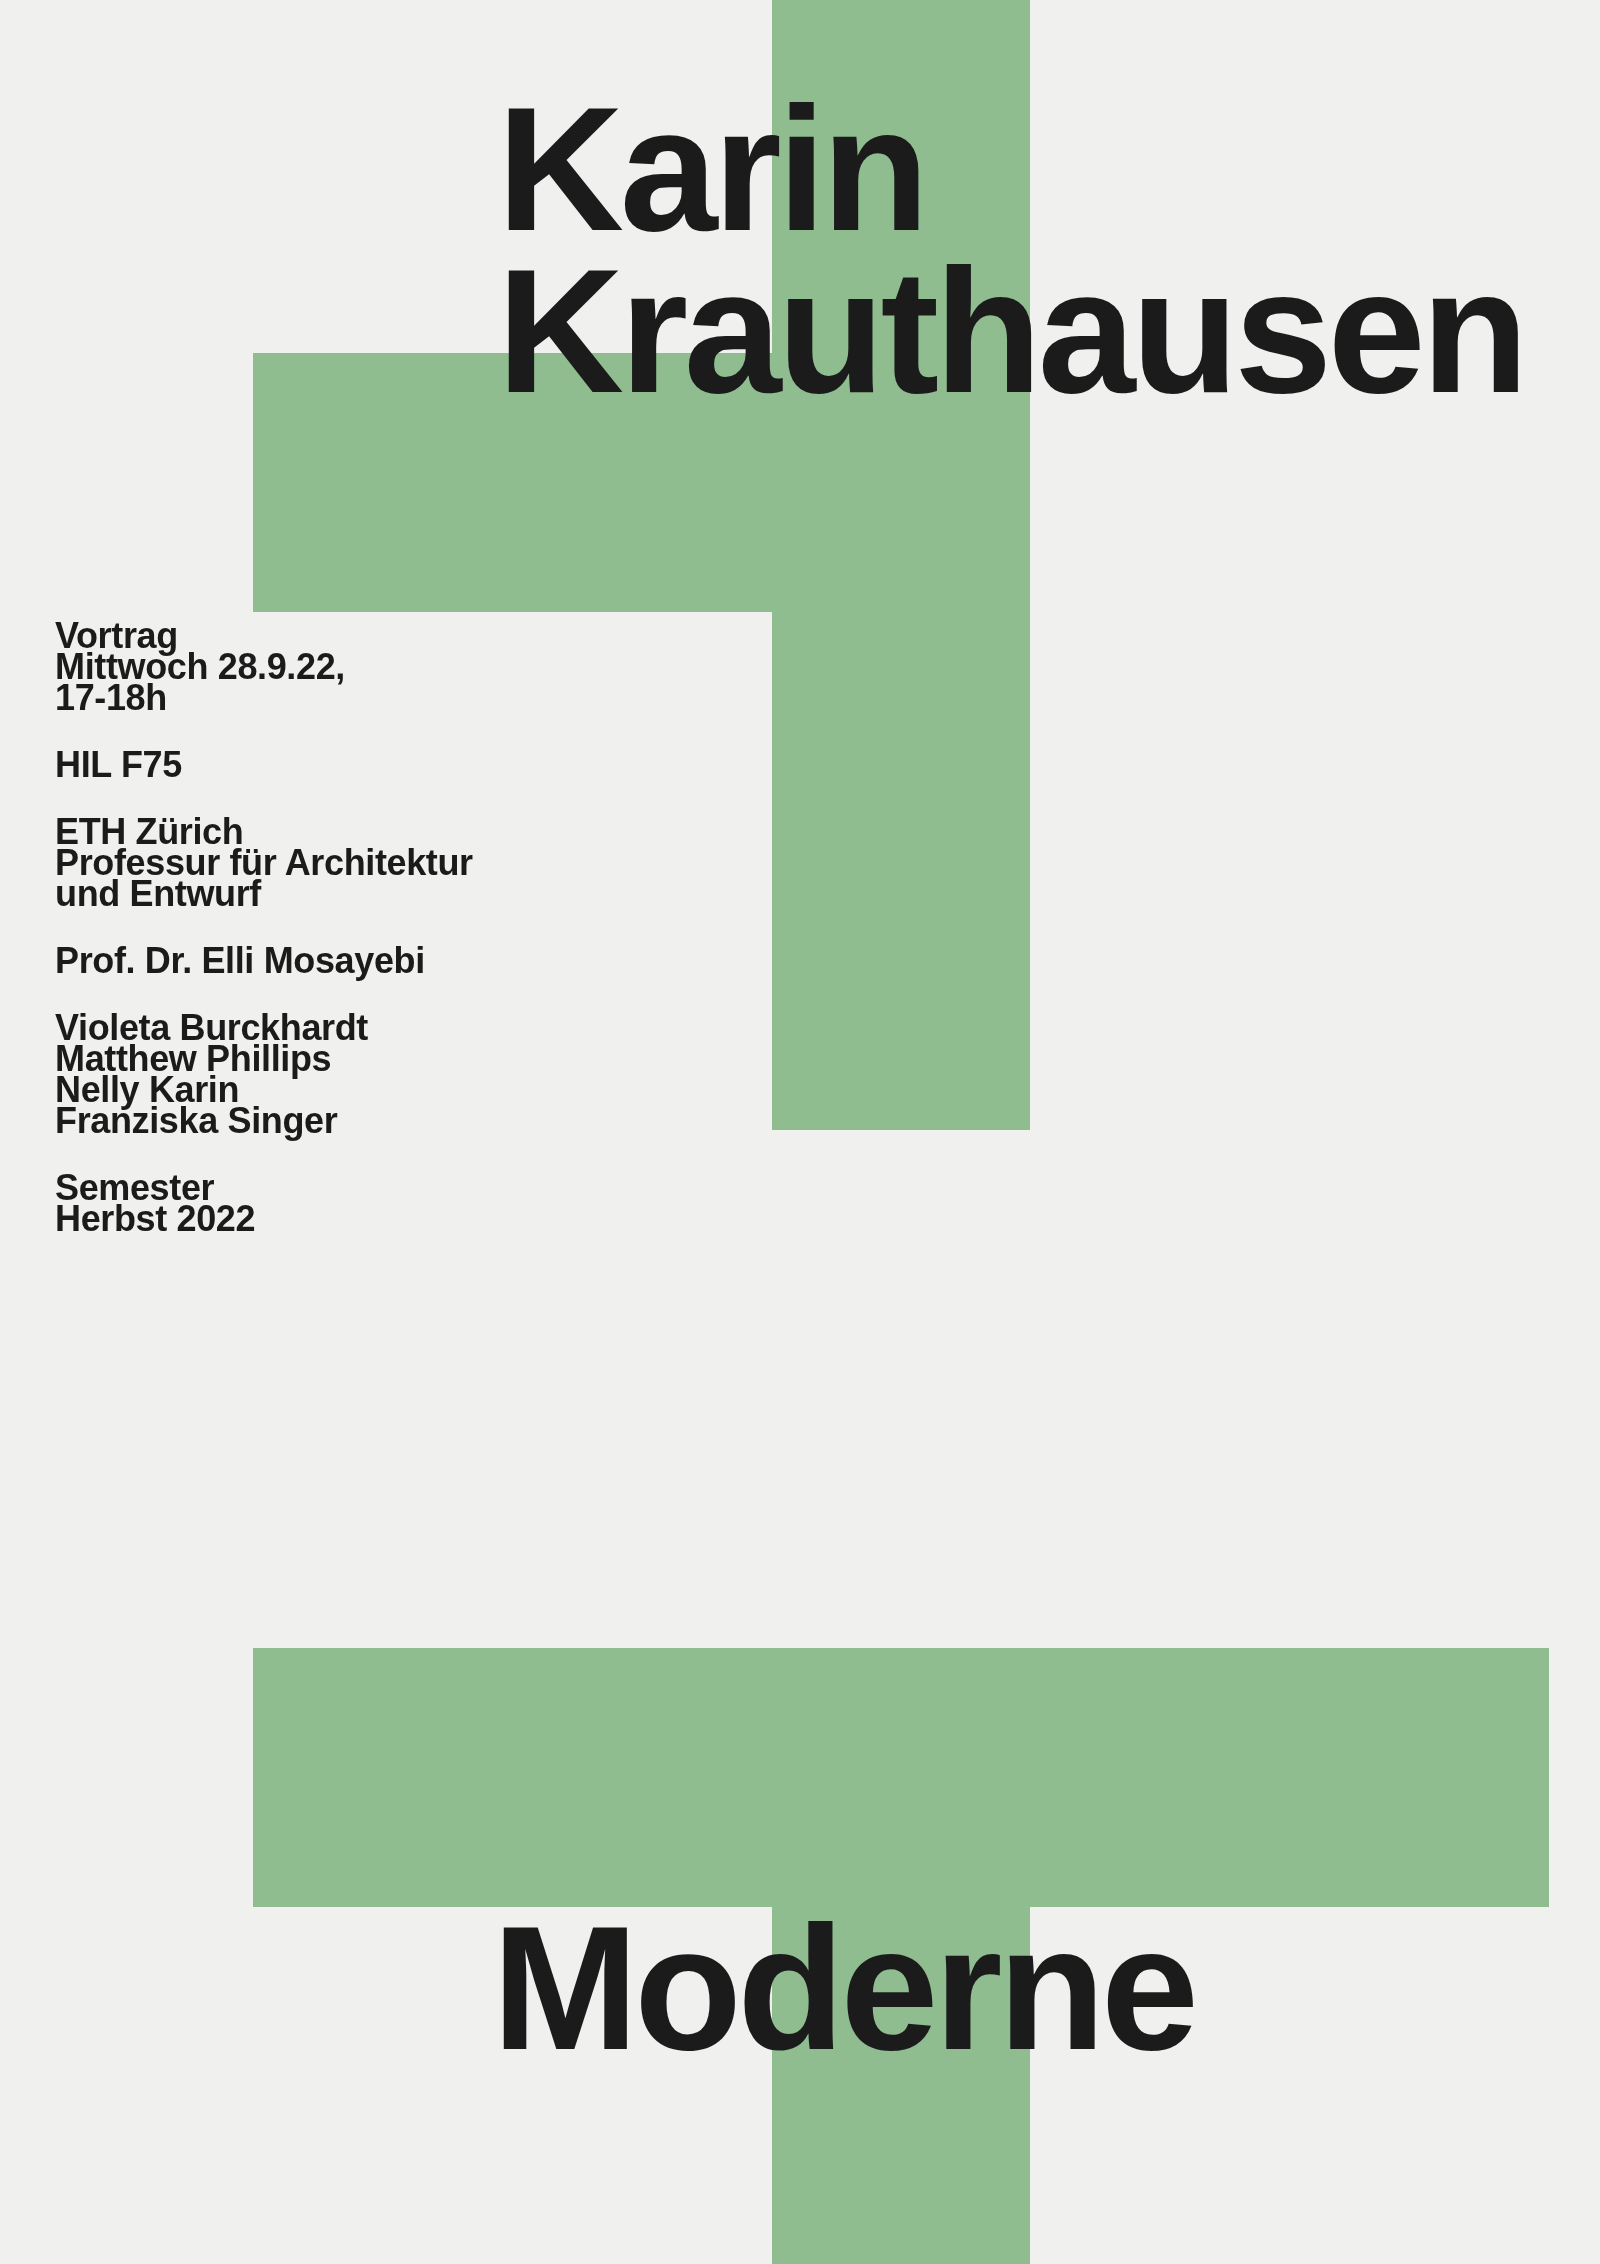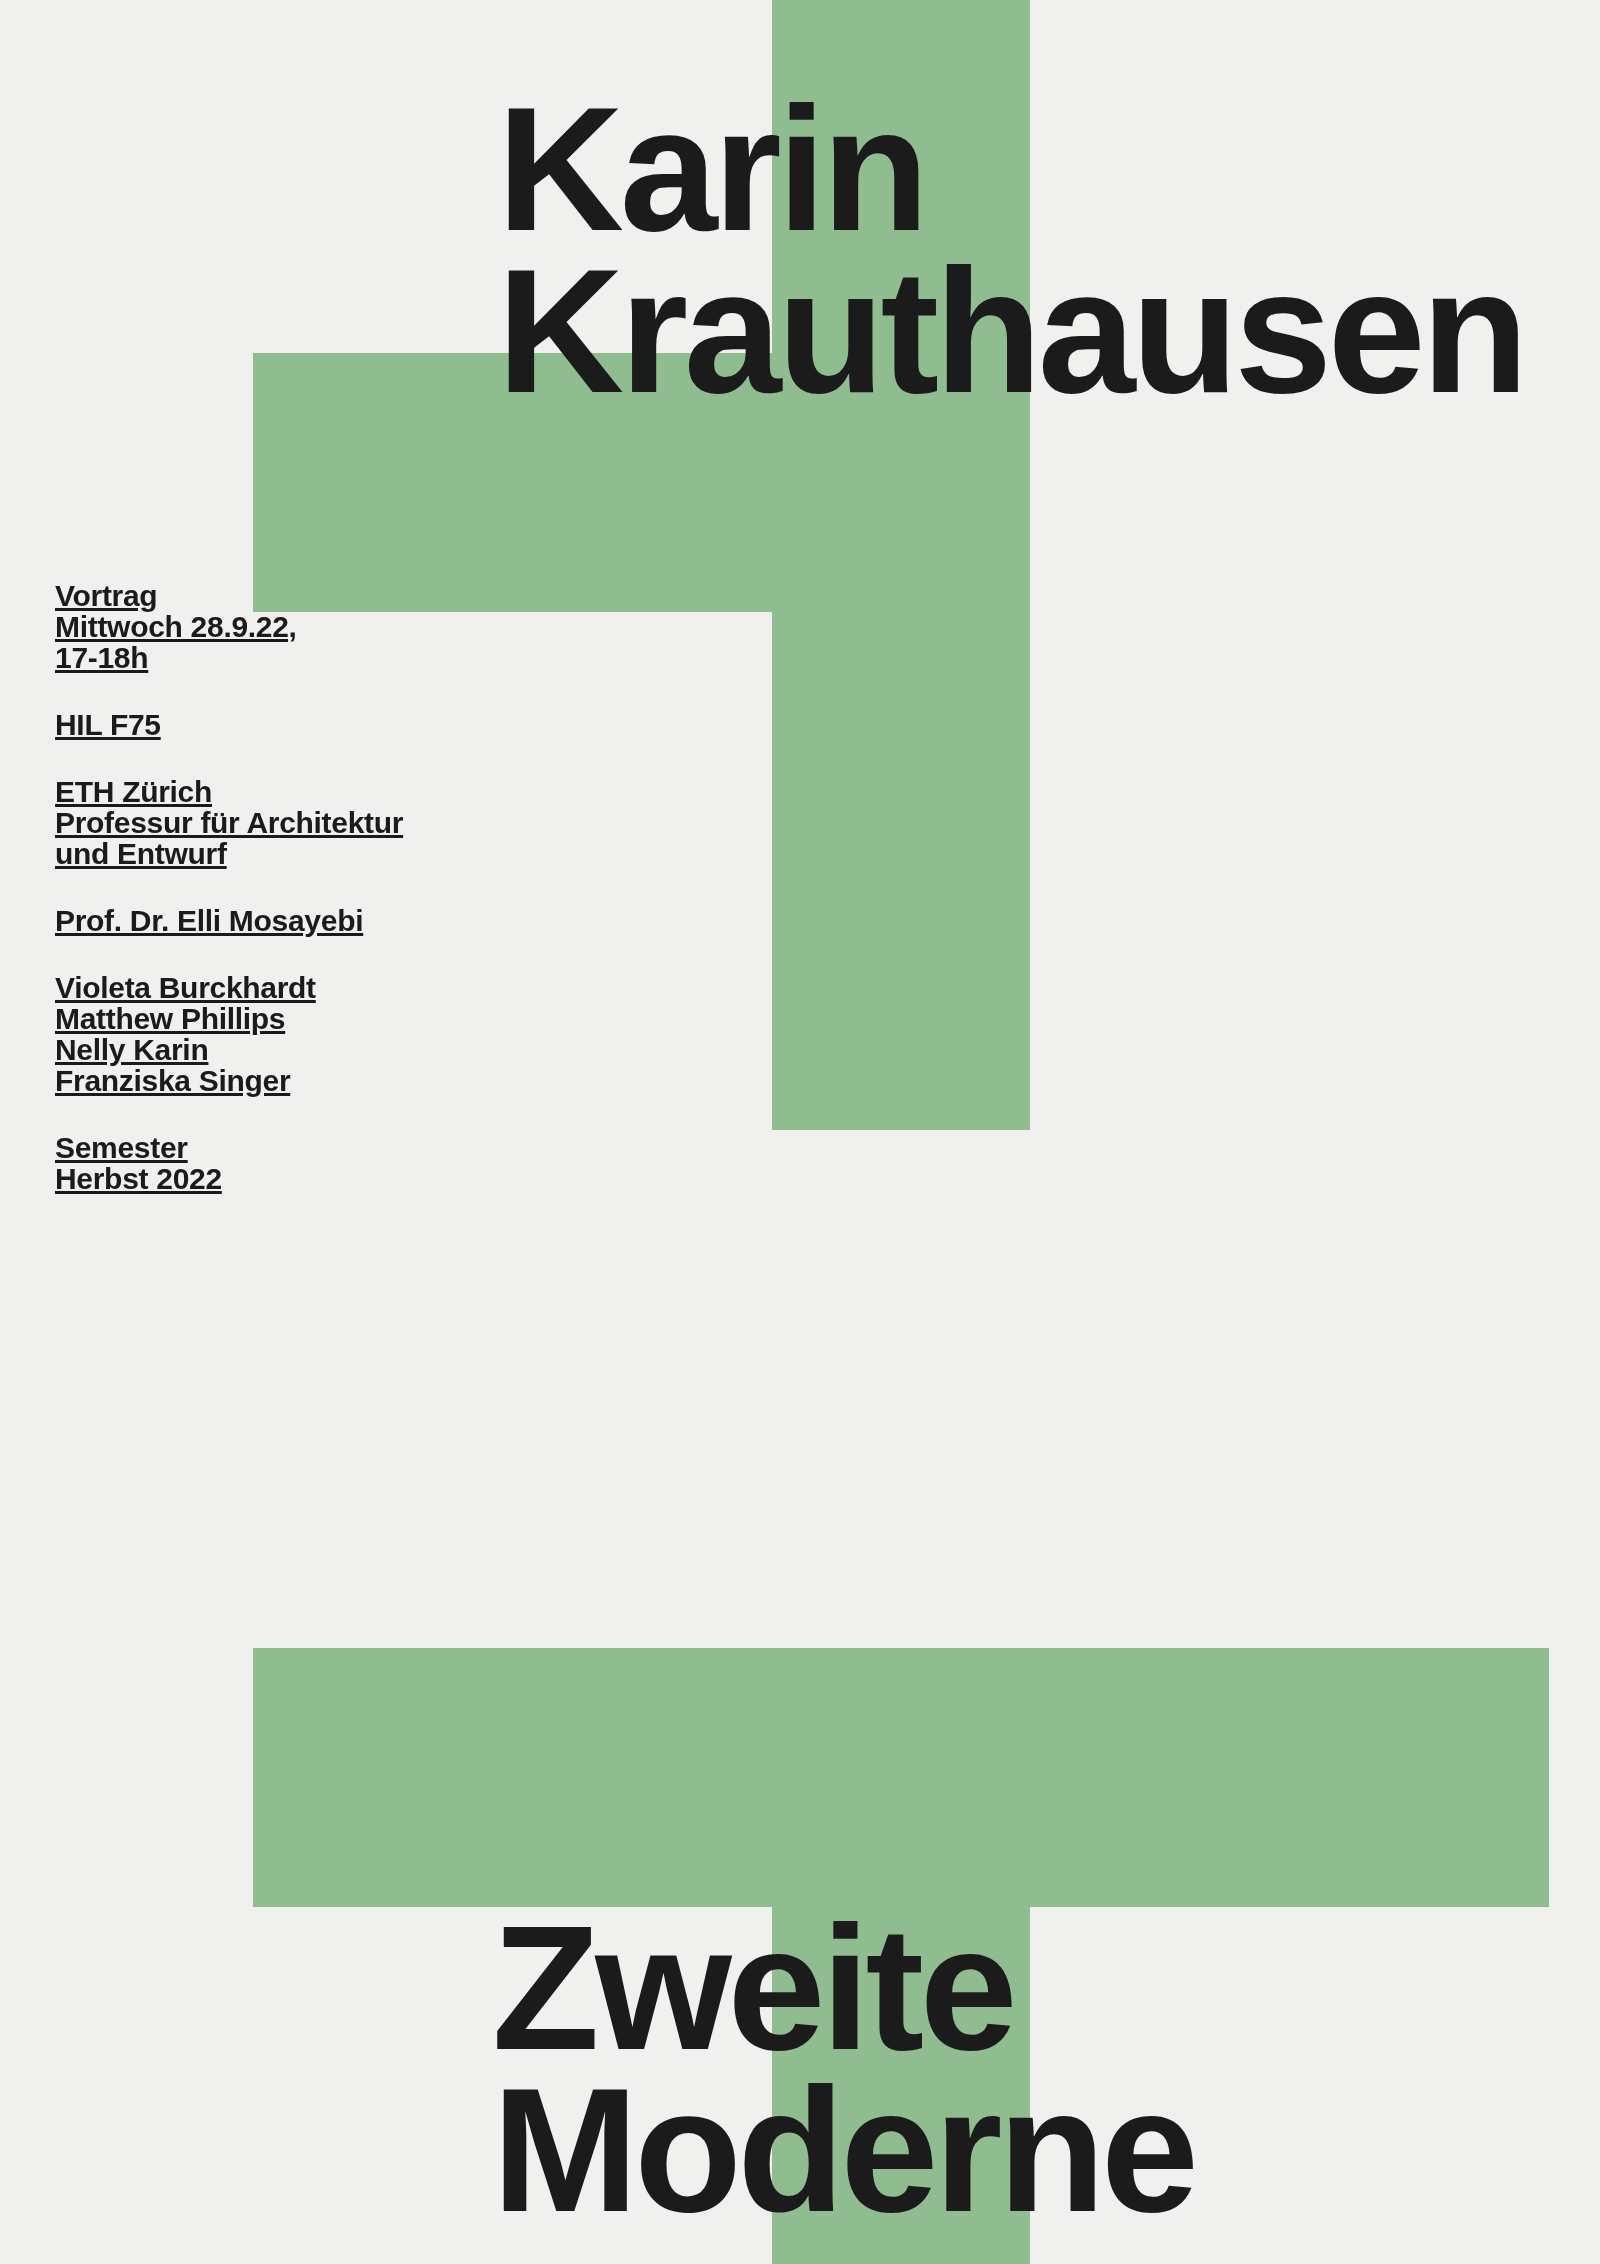--- a/index.html
+++ b/index.html
@@ -26,28 +26,27 @@
     letter-spacing: -0.025em;
     white-space: nowrap;
     z-index: 2;
   }
   .headline-top    { left: 497px; top: 88px;   }
   .headline-bottom { left: 492px; top: 1907px; }
   .hline { height: 162px; }
   .info {
     position: absolute;
     left: 55px;
-    top: 580px;
-    font-size: 30px;
+    top: 620px;
+    font-size: 36px;
     line-height: 31px;
     font-weight: 700;
     letter-spacing: -0.01em;
     white-space: nowrap;
     z-index: 2;
-    text-decoration: underline;
   }
   .info p { margin: 0 0 36px 0; }
 </style>
 </head>
 <body>
 
 <div class="canvas" style="background: rgb(240, 240, 238); color: rgb(27, 27, 27);">
 
   <div class="bar bar-top-vertical" style="background: rgb(143, 189, 144);"></div>
   <div class="bar bar-top-horizontal" style="background: rgb(143, 189, 144);"></div>
@@ -83,17 +82,16 @@
       <span>Nelly Karin</span><br>
       <span>Franziska Singer</span>
     </p>
     <p>
       <span>Semester</span><br>
       <span>Herbst 2022</span>
     </p>
   </div>
 
   <div class="headline headline-bottom">
-    <div class="hline">Zweite</div>
     <div class="hline">Moderne</div>
   </div>
 
 </div>
 
 </body></html>

